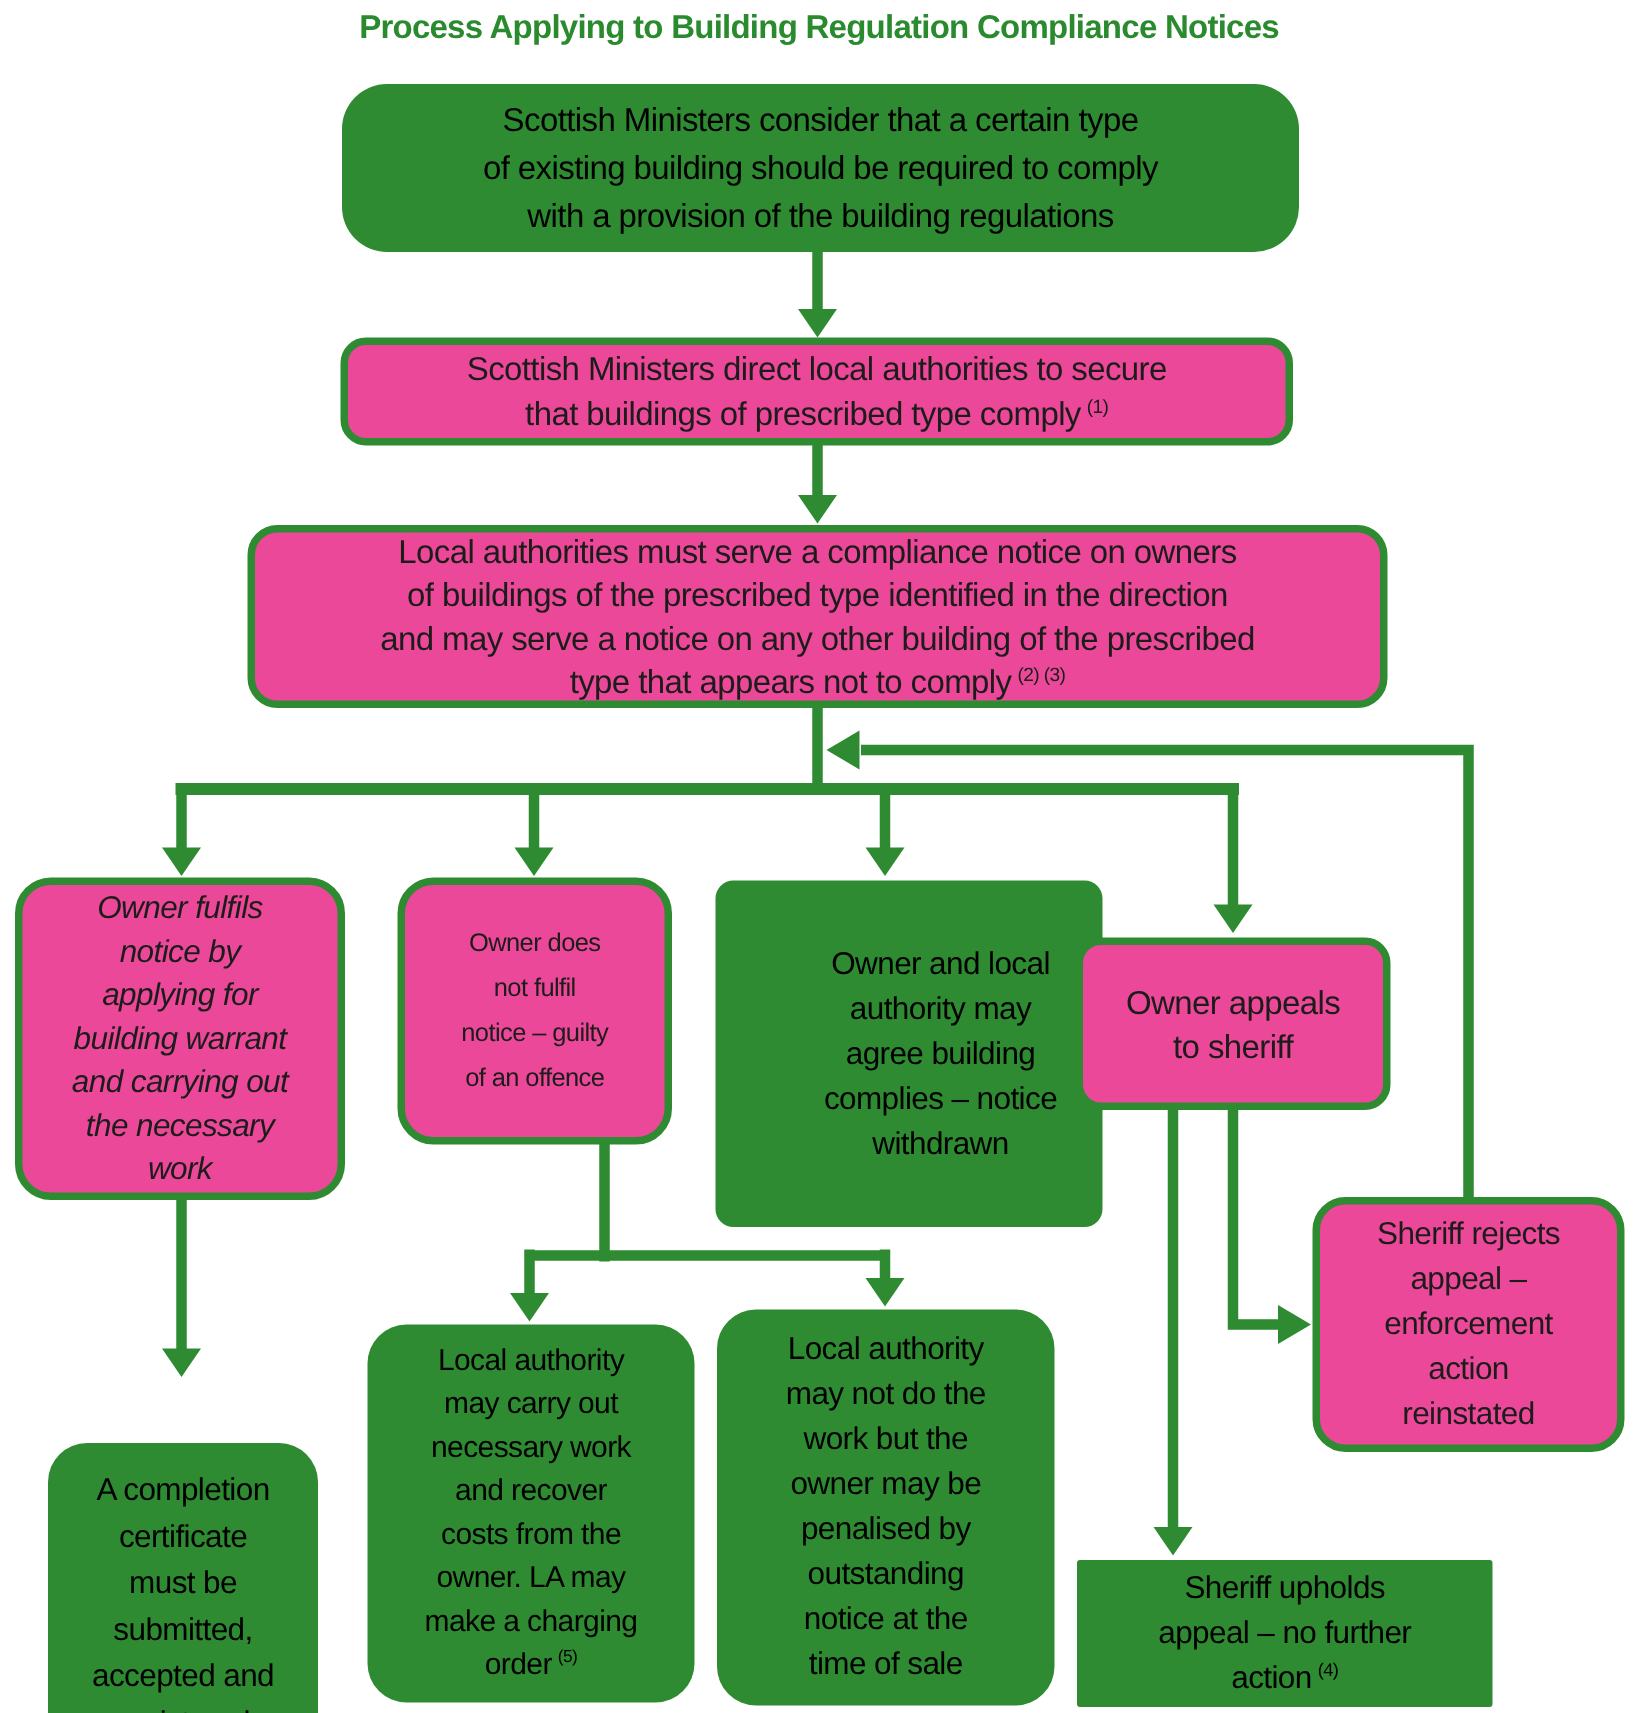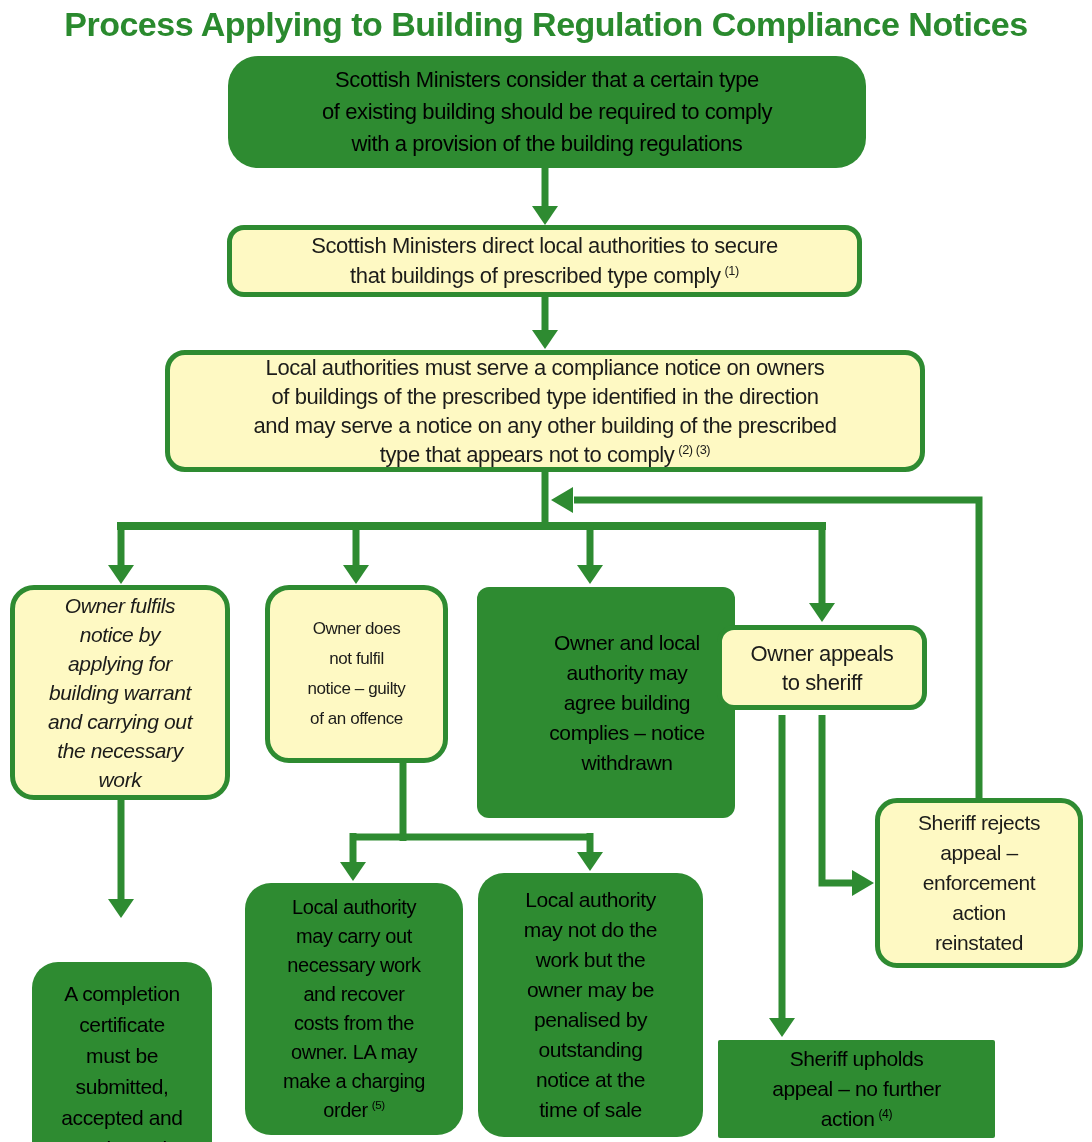--- a/index.html
+++ b/index.html
@@ -10,21 +10,21 @@
     background: #ffffff;
     font-family: "Liberation Sans", sans-serif;
     overflow: hidden;
   }
   .page-title {
     position: absolute;
     top: 5px; left: 0;
     width: 100%;
     margin: 0;
     text-align: center;
-    font-size: 34px;
+    font-size: 22px;
     font-weight: bold;
     letter-spacing: -0.5px;
     color: #2a8a2e;
   }
   svg.connectors {
     position: absolute;
     top: 0; left: 0;
     z-index: 1;
   }
   .node {
@@ -37,21 +37,21 @@
     text-align: center;
     letter-spacing: -0.4px;
   }
   .node .t { white-space: pre-line; }
   .node.green {
     background: #2e8b31;
     color: #000000;
     font-weight: normal;
   }
   .node.white {
-    background: #fef9c3;
+    background: #ec4899;
     border: 5px solid #2e8b31;
     color: #1c1c1a;
     text-align: center;
   }
   sup.fn {
     font-size: 0.58em;
     vertical-align: super;
     line-height: 0;
     margin-left: 4px;
     white-space: nowrap;
@@ -149,21 +149,21 @@
   </div>
 
   <div class="node green" style="left:477px; top:587px; width:258px; height:231px; border-radius:12px; font-size:21px; line-height:30px;padding-left:42px;">
     <div class="t">Owner and local
 authority may
 agree building
 complies – notice
 withdrawn</div>
   </div>
 
-  <div class="node white" style="left:717px; top:625px; width:210px; height:85px; border-radius:17px; font-size:22px; line-height:29px;">
+  <div class="node white" style="left:717px; top:625px; width:210px; height:115px; border-radius:17px; font-size:22px; line-height:29px;">
     <div class="t">Owner appeals
 to sheriff</div>
   </div>
 
   <div class="node green" style="left:32px; top:918px; width:180px; height:217px; border-radius:26px; font-size:21px; line-height:31px;margin-top:44px;">
     <div class="t">A completion
 certificate
 must be
 submitted,
 accepted and

